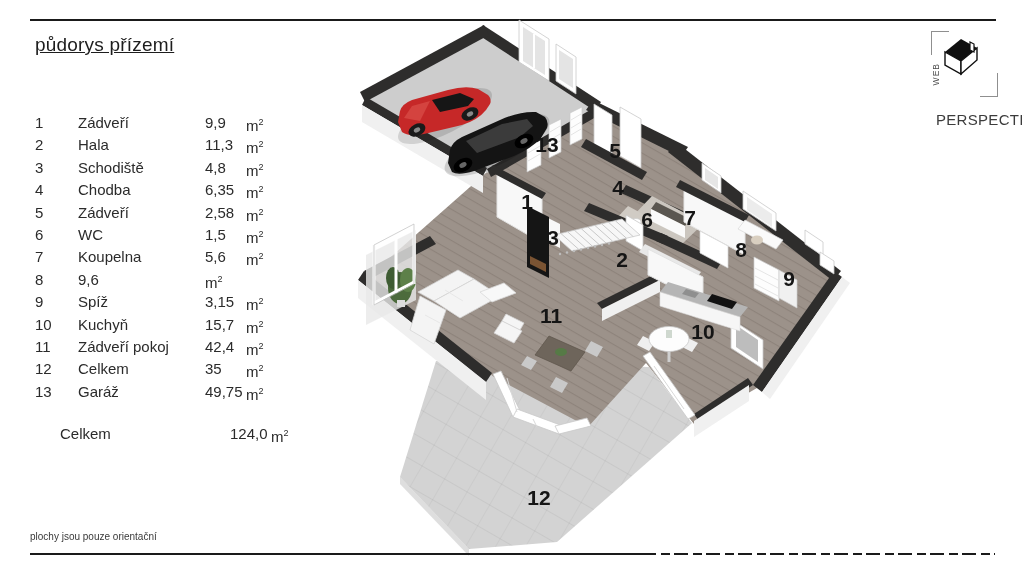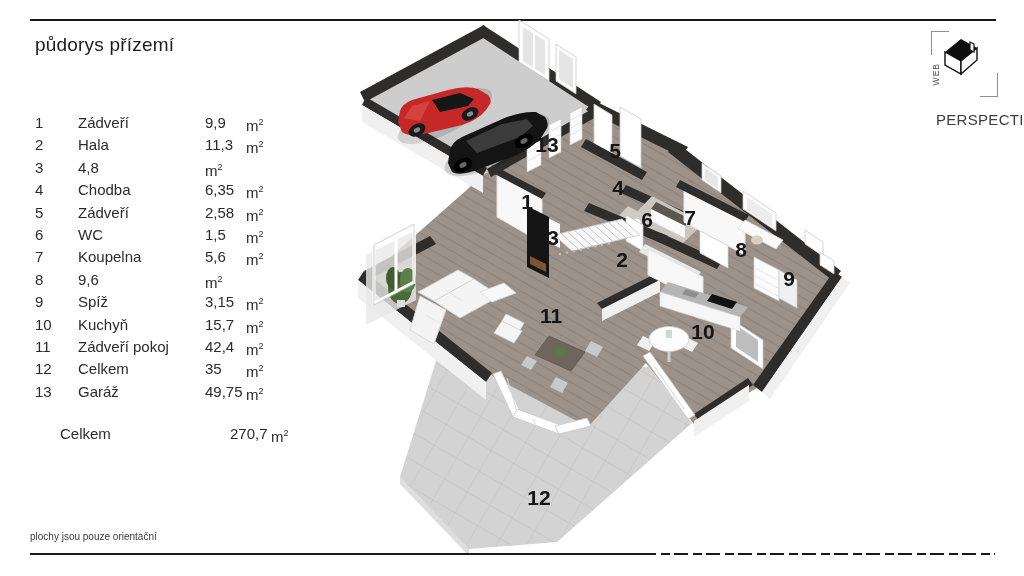--- a/index.html
+++ b/index.html
@@ -3,21 +3,21 @@
 <meta charset="utf-8">
 <style>
   html,body{margin:0;padding:0;background:#fff;}
   .page{position:relative;width:1024px;height:576px;background:#fff;overflow:hidden;
         font-family:"Liberation Sans",sans-serif;color:#222;}
   .rule{position:absolute;height:2px;background:#1a1a1a;}
   .rule-top{left:30px;top:19px;width:966px;}
   .rule-bottom-solid{left:30px;top:553px;width:612px;}
   .rule-bottom-dashed{left:642px;top:553px;width:353px;height:2px;
     background:repeating-linear-gradient(90deg,#1a1a1a 0 14px,transparent 14px 19px,#1a1a1a 19px 28px,transparent 28px 32px);}
-  .title{position:absolute;left:35px;top:34px;font-size:19px;letter-spacing:.2px;color:#1d1d1d;}
+  .title{position:absolute;left:35px;top:34px;font-size:19px;letter-spacing:.2px;color:#1d1d1d;text-decoration:underline;}
   .legend{position:absolute;left:35px;top:113px;font-size:15px;color:#2b2b2b;}
   .legend-row{display:grid;grid-template-columns:43px 127px 41px 30px;line-height:19.4px;}
   .col-num{text-align:left;}
   .col-unit sup{font-size:9px;}
   .legend-total{display:grid;grid-template-columns:170px 41px 30px;line-height:19px;margin-top:20px;font-size:15px;margin-left:25px;}
   .note{position:absolute;left:30px;top:531px;font-size:10px;color:#3a3a3a;}
   
   .logo{position:absolute;left:925px;top:26px;width:80px;height:82px;}
   .bracket-tl{position:absolute;left:6px;top:5px;width:17px;height:23px;border-left:1.5px solid #8f8f8f;border-top:1.5px solid #8f8f8f;}
   .bracket-br{position:absolute;left:55px;top:47px;width:17px;height:23px;border-right:1.5px solid #8f8f8f;border-bottom:1.5px solid #8f8f8f;}
@@ -55,20 +55,21 @@
           <span class="col-unit">m<sup>2</sup></span>
         </div>
         <div class="legend-row">
           <span class="col-num">2</span>
           <span class="col-name">Hala</span>
           <span class="col-area">11,3</span>
           <span class="col-unit">m<sup>2</sup></span>
         </div>
         <div class="legend-row">
           <span class="col-num">3</span>
+          <span class="col-name">Schodiště</span>
           <span class="col-area">4,8</span>
           <span class="col-unit">m<sup>2</sup></span>
         </div>
         <div class="legend-row">
           <span class="col-num">4</span>
           <span class="col-name">Chodba</span>
           <span class="col-area">6,35</span>
           <span class="col-unit">m<sup>2</sup></span>
         </div>
         <div class="legend-row">
@@ -120,21 +121,21 @@
         </div>
         <div class="legend-row">
           <span class="col-num">13</span>
           <span class="col-name">Garáž</span>
           <span class="col-area">49,75</span>
           <span class="col-unit">m<sup>2</sup></span>
         </div>
       </div>
     <div class="legend-total">
       <span>Celkem</span>
-      <span class="col-area">270,7</span>
+      <span class="col-area">124,0</span>
       <span class="col-unit"><span>m</span><sup>2</sup></span>
     </div>
   </div>
 
   <svg class="plan-svg" width="1024" height="576" viewBox="0 0 1024 576">
     <defs>
       <pattern id="woodpat" width="10" height="9" patternUnits="userSpaceOnUse" patternTransform="rotate(30)">
         <rect width="10" height="9" fill="#9c928a"></rect>
         <rect width="10" height="1.1" y="0" fill="rgba(60,50,42,0.16)"></rect>
       </pattern>

